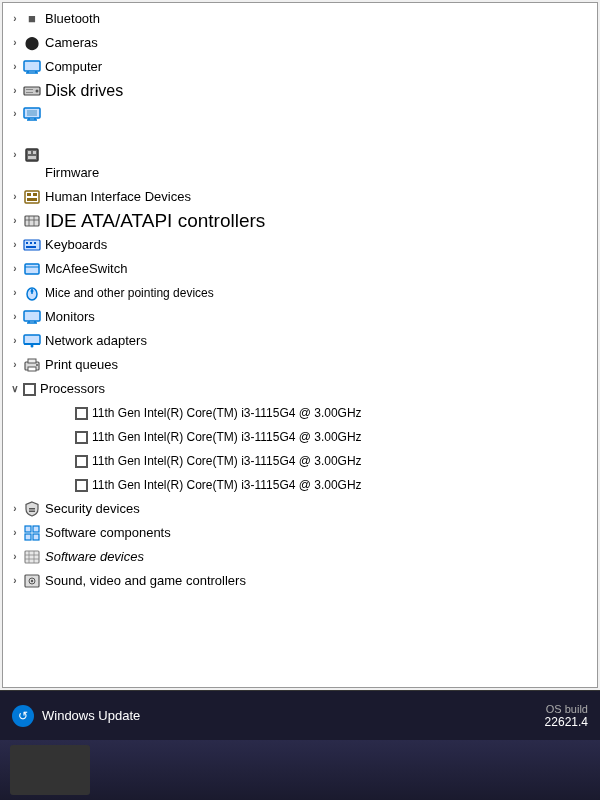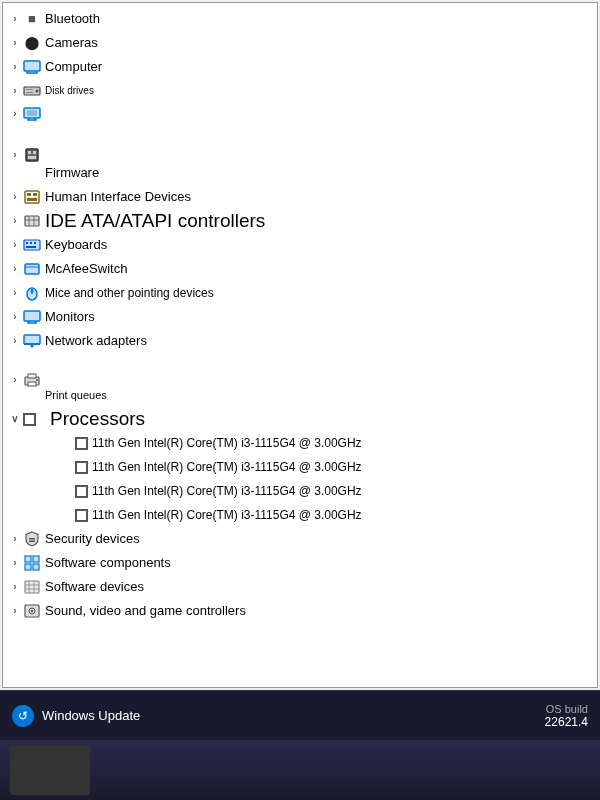--- a/index.html
+++ b/index.html
@@ -164,21 +164,21 @@
       <div class="tree-item" style="padding-left: 4px;">
         <span class="chevron" style="font-weight: bold;">›</span>
         <span class="icon" style="font-size: 11px; color: rgb(68, 68, 68); margin-right: 4px; flex-shrink: 0;">
           <svg width="18" height="10" viewBox="0 0 18 10" fill="none" xmlns="http://www.w3.org/2000/svg">
         <rect x="1" y="1" width="16" height="8" rx="1" stroke="#444" stroke-width="1.2" fill="#ccc"></rect>
         <circle cx="14" cy="5" r="1.5" fill="#555"></circle>
         <rect x="3" y="3" width="7" height="1" fill="#888"></rect>
         <rect x="3" y="6" width="7" height="1" fill="#888"></rect>
       </svg>
         </span>
-        <span class="item-label" style="font-size: 10px;">Disk drives</span>
+        <span class="item-label" style="font-size: 16px;">Disk drives</span>
       </div>
       <div class="tree-item" style="padding-left: 4px;">
         <span class="chevron" style="font-weight: bold;">›</span>
         <span class="icon" style="font-size: 13px; color: rgb(0, 120, 215); margin-right: 4px; flex-shrink: 0;">
           <svg width="18" height="14" viewBox="0 0 18 14" fill="none" xmlns="http://www.w3.org/2000/svg">
         <rect x="1" y="1" width="16" height="10" rx="1" stroke="#0078d7" stroke-width="1.5" fill="#c8e0ff"></rect>
         <line x1="6" y1="11" x2="6" y2="13" stroke="#0078d7" stroke-width="1.5"></line>
         <line x1="12" y1="11" x2="12" y2="13" stroke="#0078d7" stroke-width="1.5"></line>
         <line x1="4" y1="13" x2="14" y2="13" stroke="#0078d7" stroke-width="1.5"></line>
         <rect x="4" y="3" width="10" height="6" fill="#88b8e0"></rect>
@@ -281,26 +281,26 @@
       <div class="tree-item" style="padding-left: 4px;">
         <span class="chevron" style="font-weight: bold;">›</span>
         <span class="icon" style="font-size: 13px; color: rgb(85, 85, 85); margin-right: 4px; flex-shrink: 0;">
           <svg width="18" height="14" viewBox="0 0 18 14" fill="none" xmlns="http://www.w3.org/2000/svg">
         <rect x="2" y="4" width="14" height="8" rx="1" stroke="#555" stroke-width="1.2" fill="#ddd"></rect>
         <rect x="5" y="1" width="8" height="4" stroke="#555" stroke-width="1" fill="#eee"></rect>
         <rect x="5" y="9" width="8" height="4" stroke="#555" stroke-width="1" fill="#fff"></rect>
         <circle cx="14" cy="7" r="1" fill="#555"></circle>
       </svg>
         </span>
-        <span class="item-label" style="font-size: 11px; margin-top: 30px;">Print queues</span>
+        <span class="item-label" style="font-size: 13px;">Print queues</span>
       </div>
       <div class="tree-item" style="padding-left: 4px;">
         <span class="chevron" style="font-weight: bold;">∨</span>
         <span style="display: inline-block; width: 13px; height: 13px; border: 2px solid rgb(85, 85, 85); margin-right: 4px; flex-shrink: 0;"></span>
-        <span class="item-label" style="font-size: 19px; margin-left: 10px;">Processors</span>
+        <span class="item-label" style="font-size: 13px;">Processors</span>
       </div>
       <div class="tree-item" style="padding-left: 56px;">
         <span class="chevron"></span>
         <span style="display: inline-block; width: 13px; height: 13px; border: 2px solid rgb(85, 85, 85); margin-right: 4px; flex-shrink: 0;"></span>
         <span class="item-label" style="font-size: 12px;">11th Gen Intel(R) Core(TM) i3-1115G4 @ 3.00GHz</span>
       </div>
       <div class="tree-item" style="padding-left: 56px;">
         <span class="chevron"></span>
         <span style="display: inline-block; width: 13px; height: 13px; border: 2px solid rgb(85, 85, 85); margin-right: 4px; flex-shrink: 0;"></span>
         <span class="item-label" style="font-size: 12px;">11th Gen Intel(R) Core(TM) i3-1115G4 @ 3.00GHz</span>
@@ -342,21 +342,21 @@
         <span class="chevron" style="font-weight: bold;">›</span>
         <span class="icon" style="font-size: 13px; color: rgb(136, 136, 136); margin-right: 4px; flex-shrink: 0;">
           <svg width="16" height="14" viewBox="0 0 16 14" fill="none" xmlns="http://www.w3.org/2000/svg">
         <rect x="1" y="1" width="14" height="12" rx="1" stroke="#888" stroke-width="1.2" fill="#e8e8e8"></rect>
         <line x1="5" y1="1" x2="5" y2="13" stroke="#888" stroke-width="0.8"></line>
         <line x1="10" y1="1" x2="10" y2="13" stroke="#888" stroke-width="0.8"></line>
         <line x1="1" y1="5" x2="15" y2="5" stroke="#888" stroke-width="0.8"></line>
         <line x1="1" y1="9" x2="15" y2="9" stroke="#888" stroke-width="0.8"></line>
       </svg>
         </span>
-        <span class="item-label" style="font-size: 13px;">Software devices</span>
+        <span class="item-label" style="font-size: 13px; font-style: italic;">Software devices</span>
       </div>
       <div class="tree-item" style="padding-left: 4px;">
         <span class="chevron" style="font-weight: bold;">›</span>
         <span class="icon" style="font-size: 13px; color: rgb(85, 85, 85); margin-right: 4px; flex-shrink: 0;">
           <svg width="16" height="14" viewBox="0 0 16 14" fill="none" xmlns="http://www.w3.org/2000/svg">
         <rect x="1" y="1" width="14" height="12" rx="1" stroke="#555" stroke-width="1.2" fill="#ddd"></rect>
         <circle cx="8" cy="7" r="3" stroke="#555" stroke-width="1" fill="none"></circle>
         <circle cx="8" cy="7" r="1.2" fill="#555"></circle>
       </svg>
         </span>

